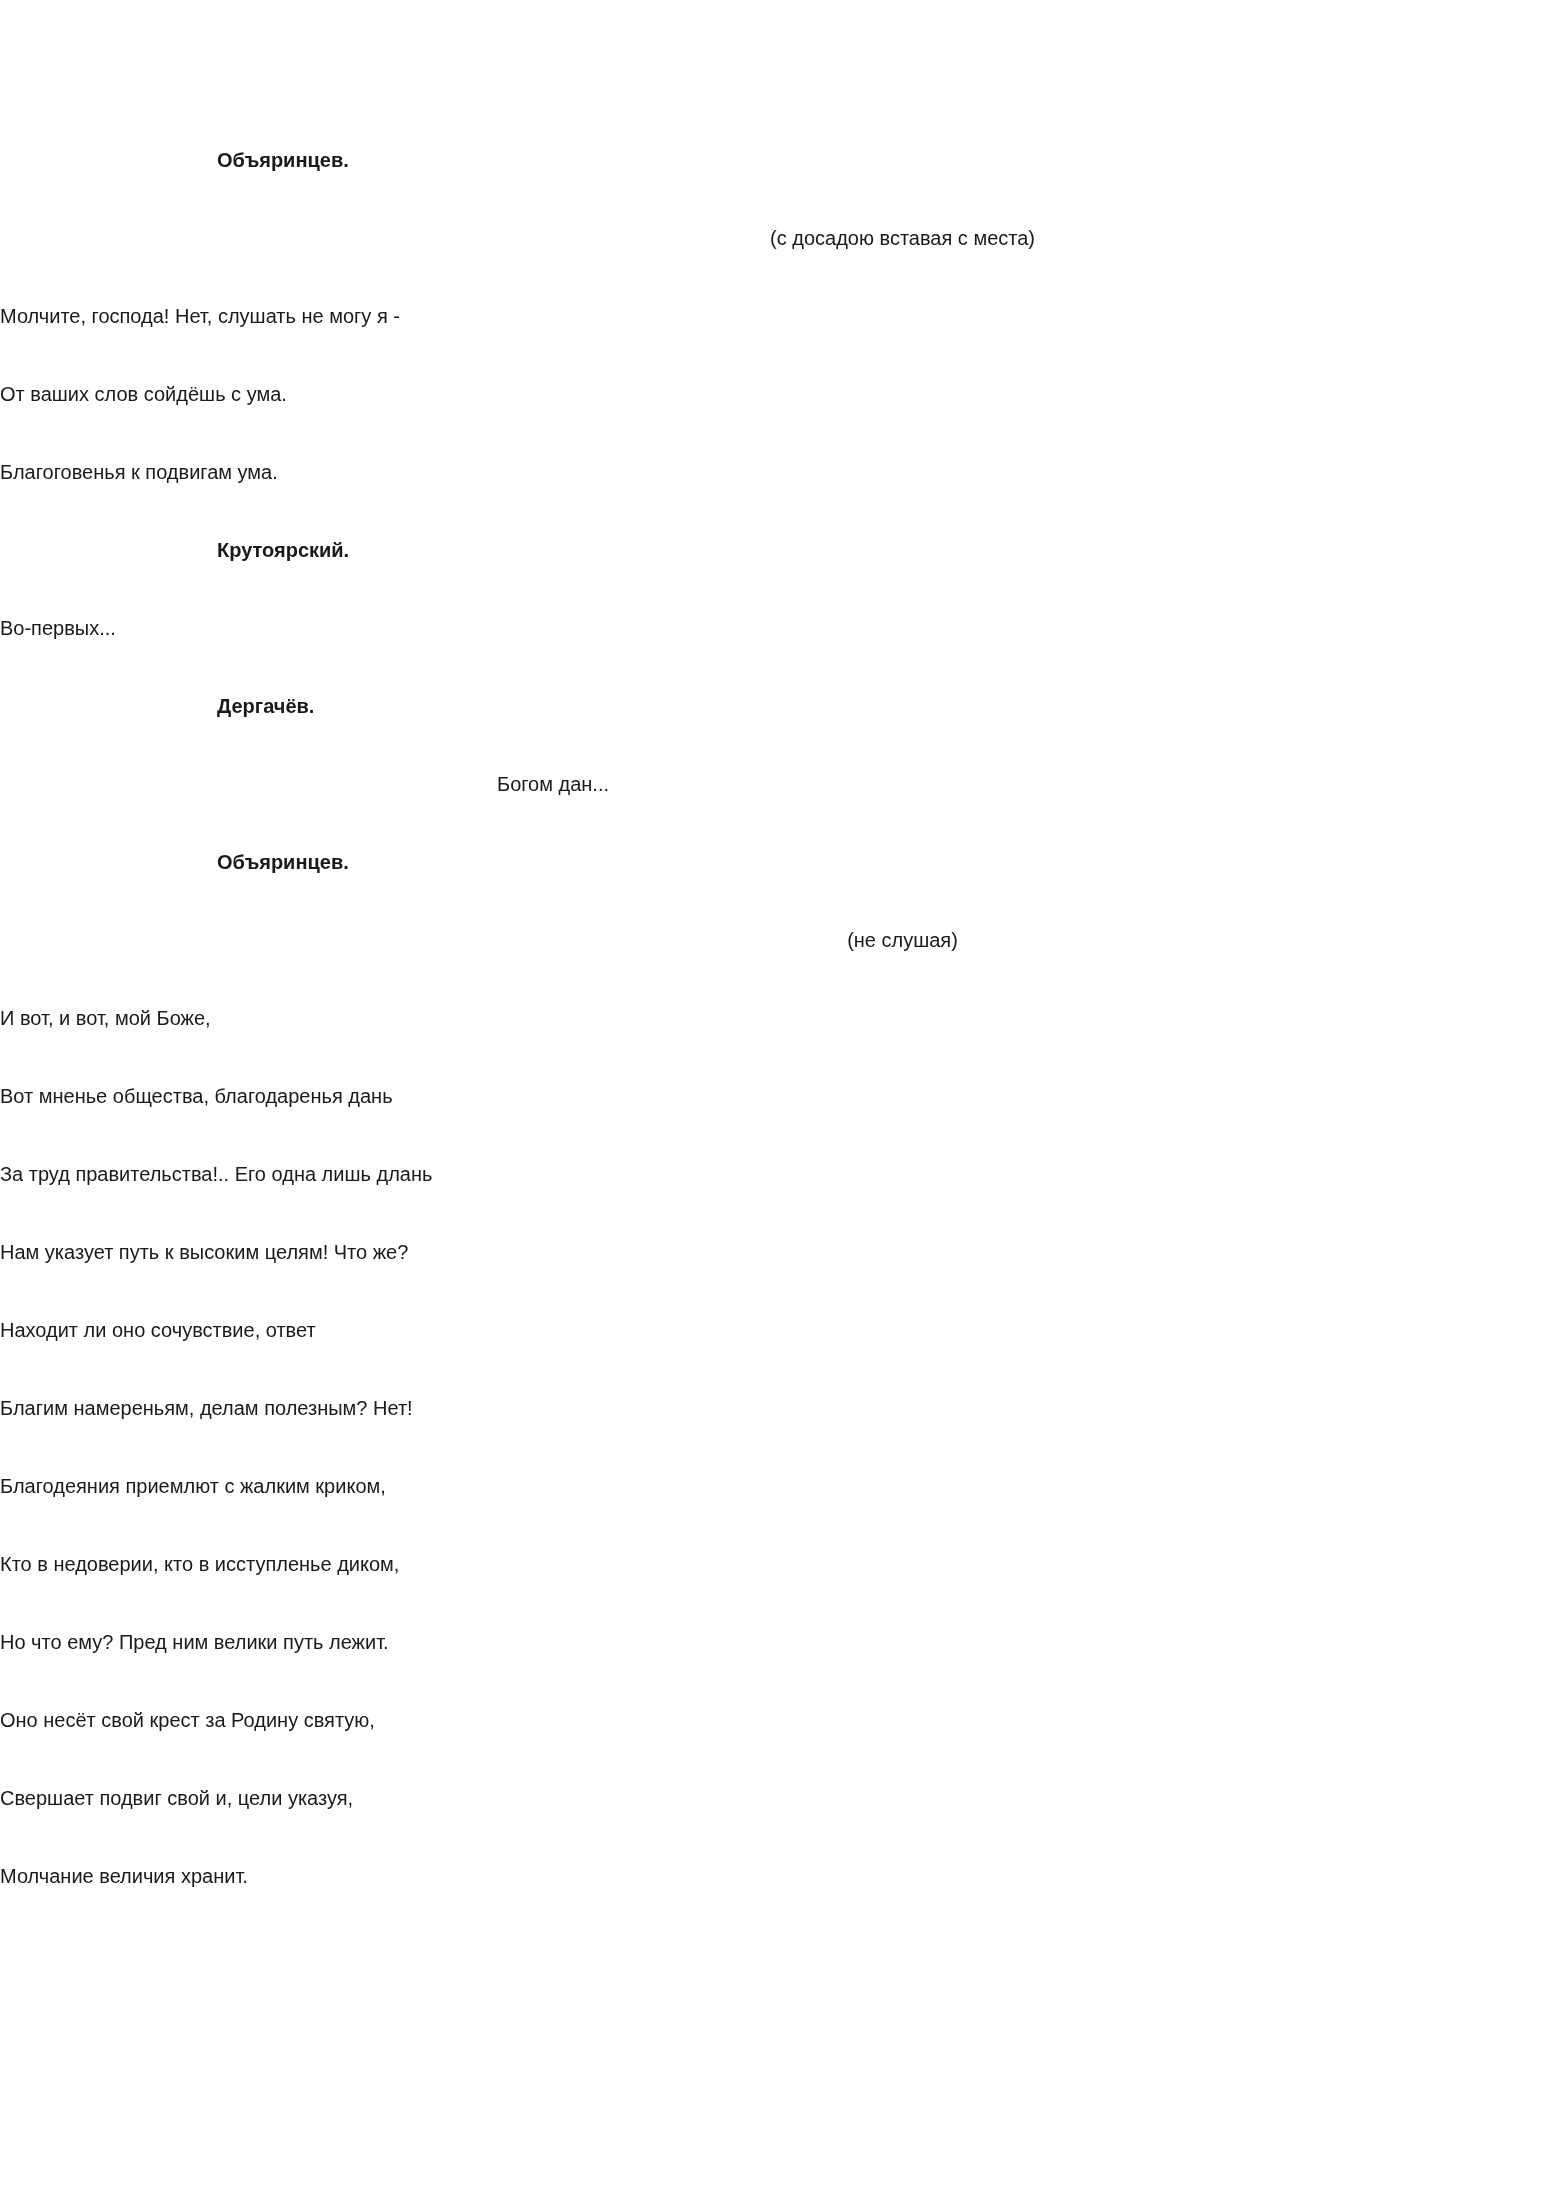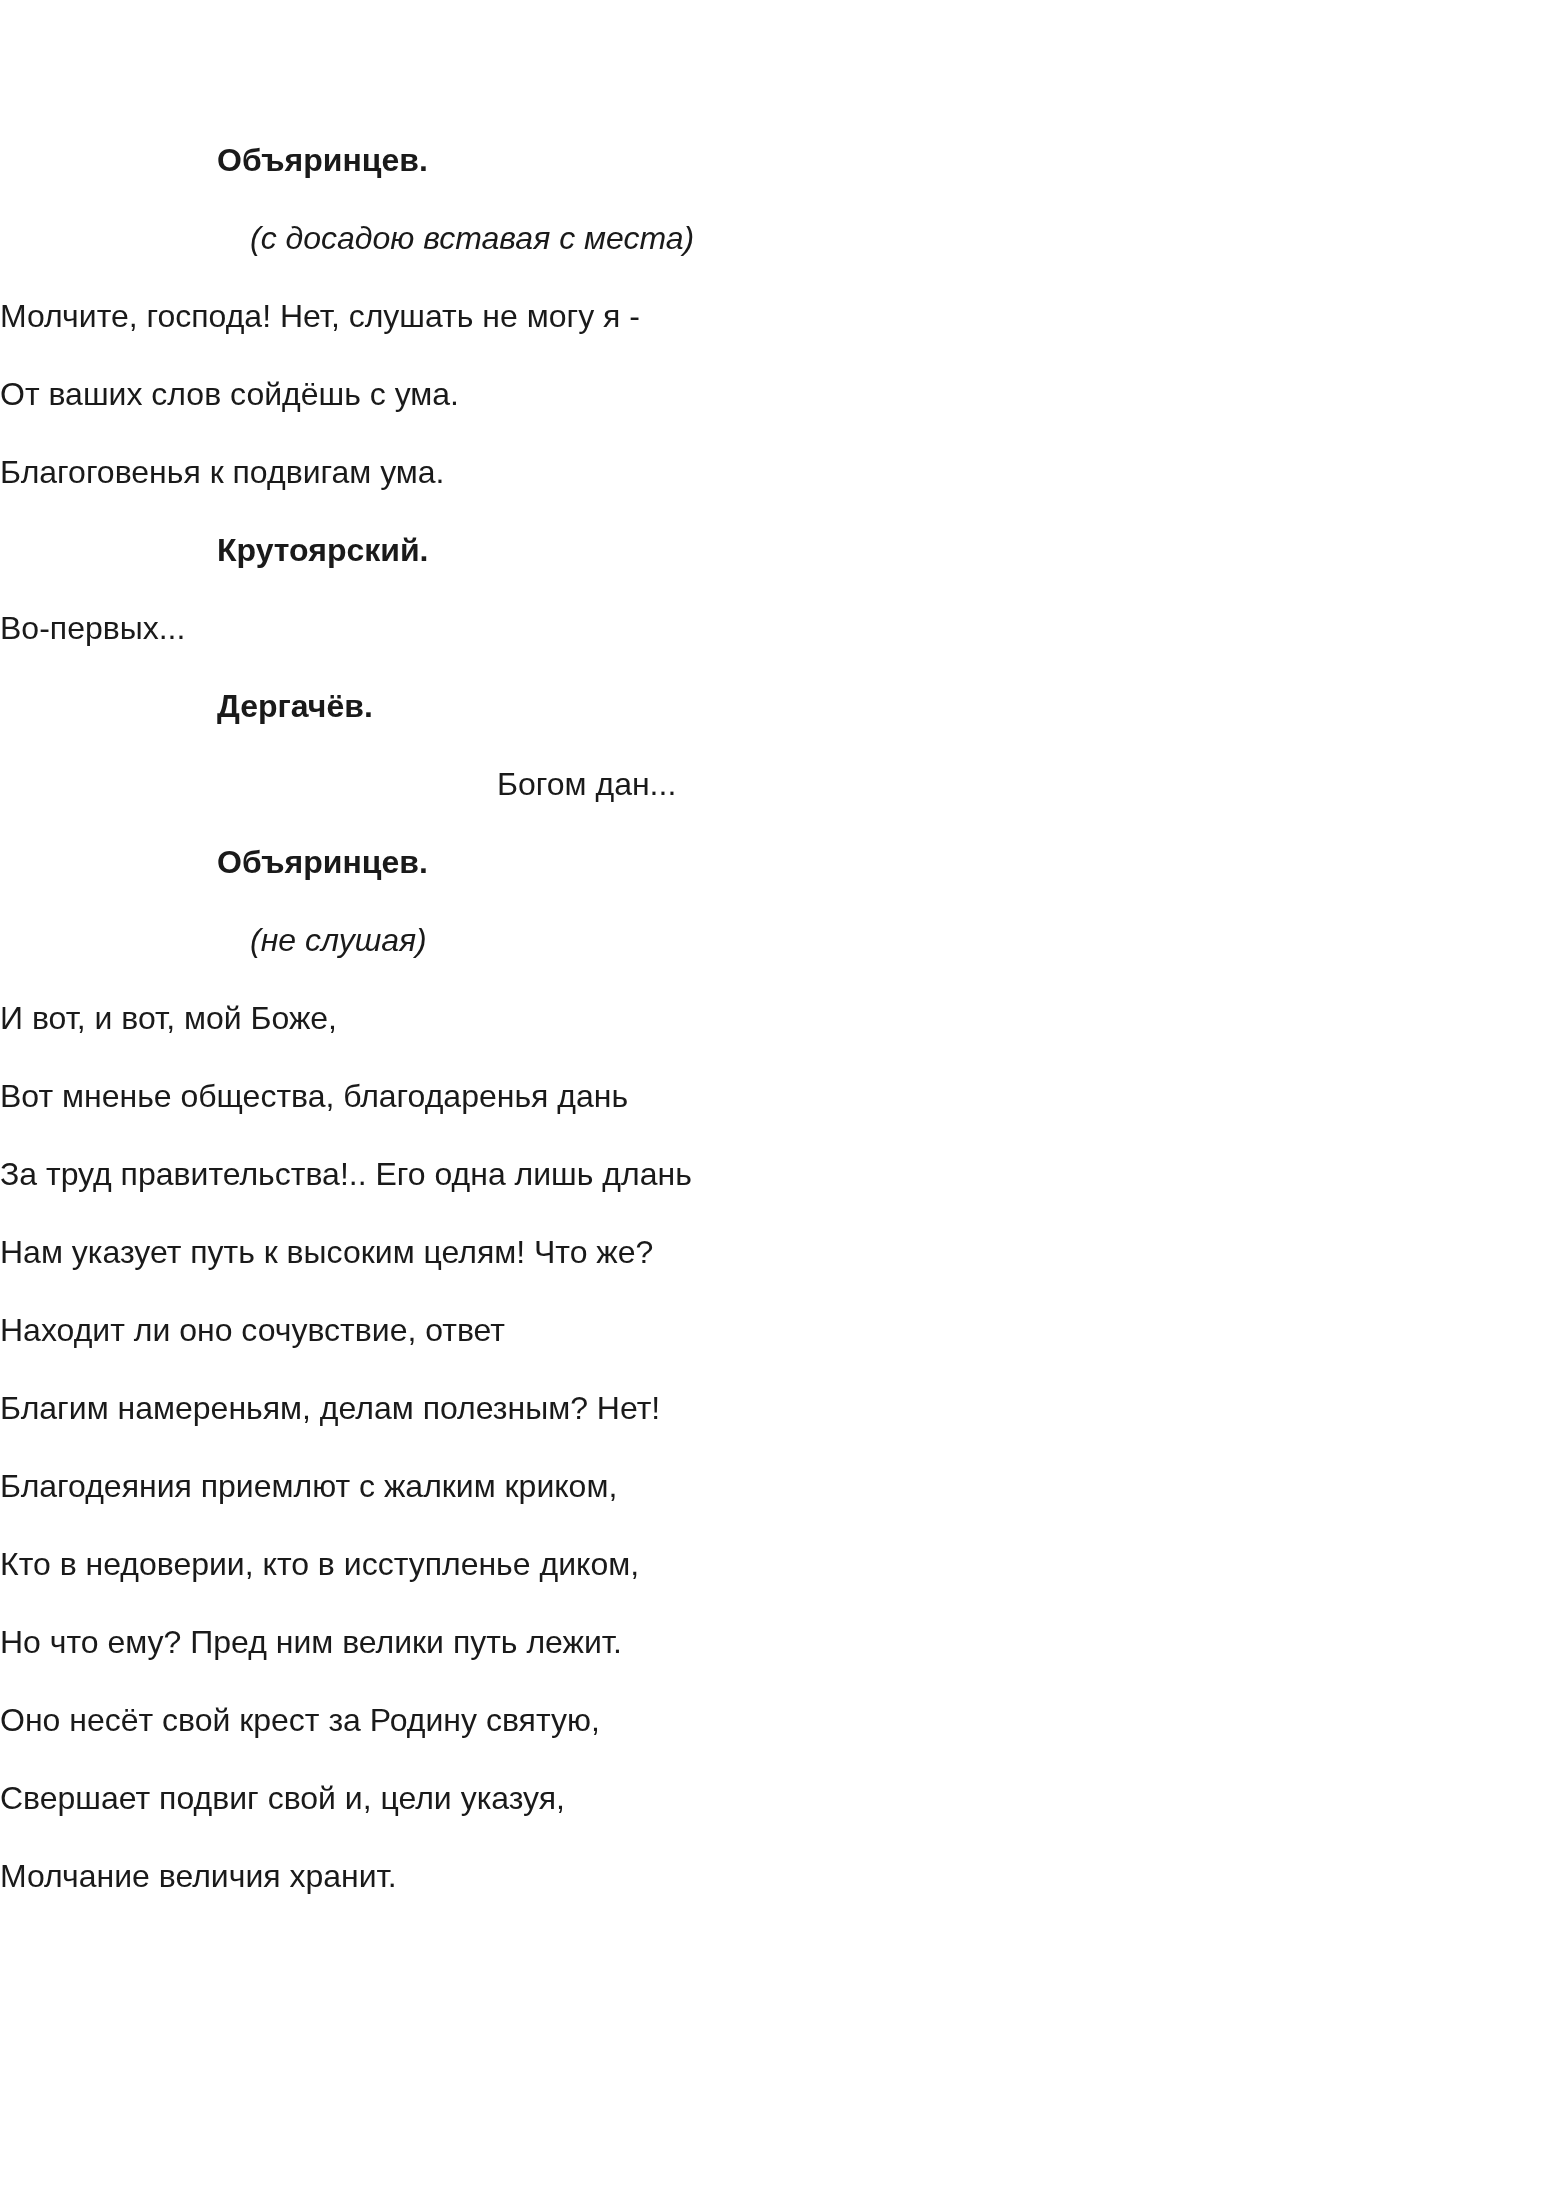--- a/index.html
+++ b/index.html
@@ -17,33 +17,33 @@
     color: #1a1a1a;
   }
   .content {
     position: absolute;
     top: 121px;
     left: 0;
     right: 0;
   }
   .content p {
     margin: 0;
-    font-size: 32px;
+    font-size: 20px;
     line-height: 78px;
     white-space: pre;
   }
   .speaker {
     font-weight: bold;
     padding-left: 217px;
   }
   .verse {
   }
   .stage {
-    font-style: italic;
     padding-left: 250px;
+    text-align: center;
   }
   .verse-indent {
     padding-left: 497px;
   }
   .verse-deep {
   }
 </style>
 </head>
 <body>
 

